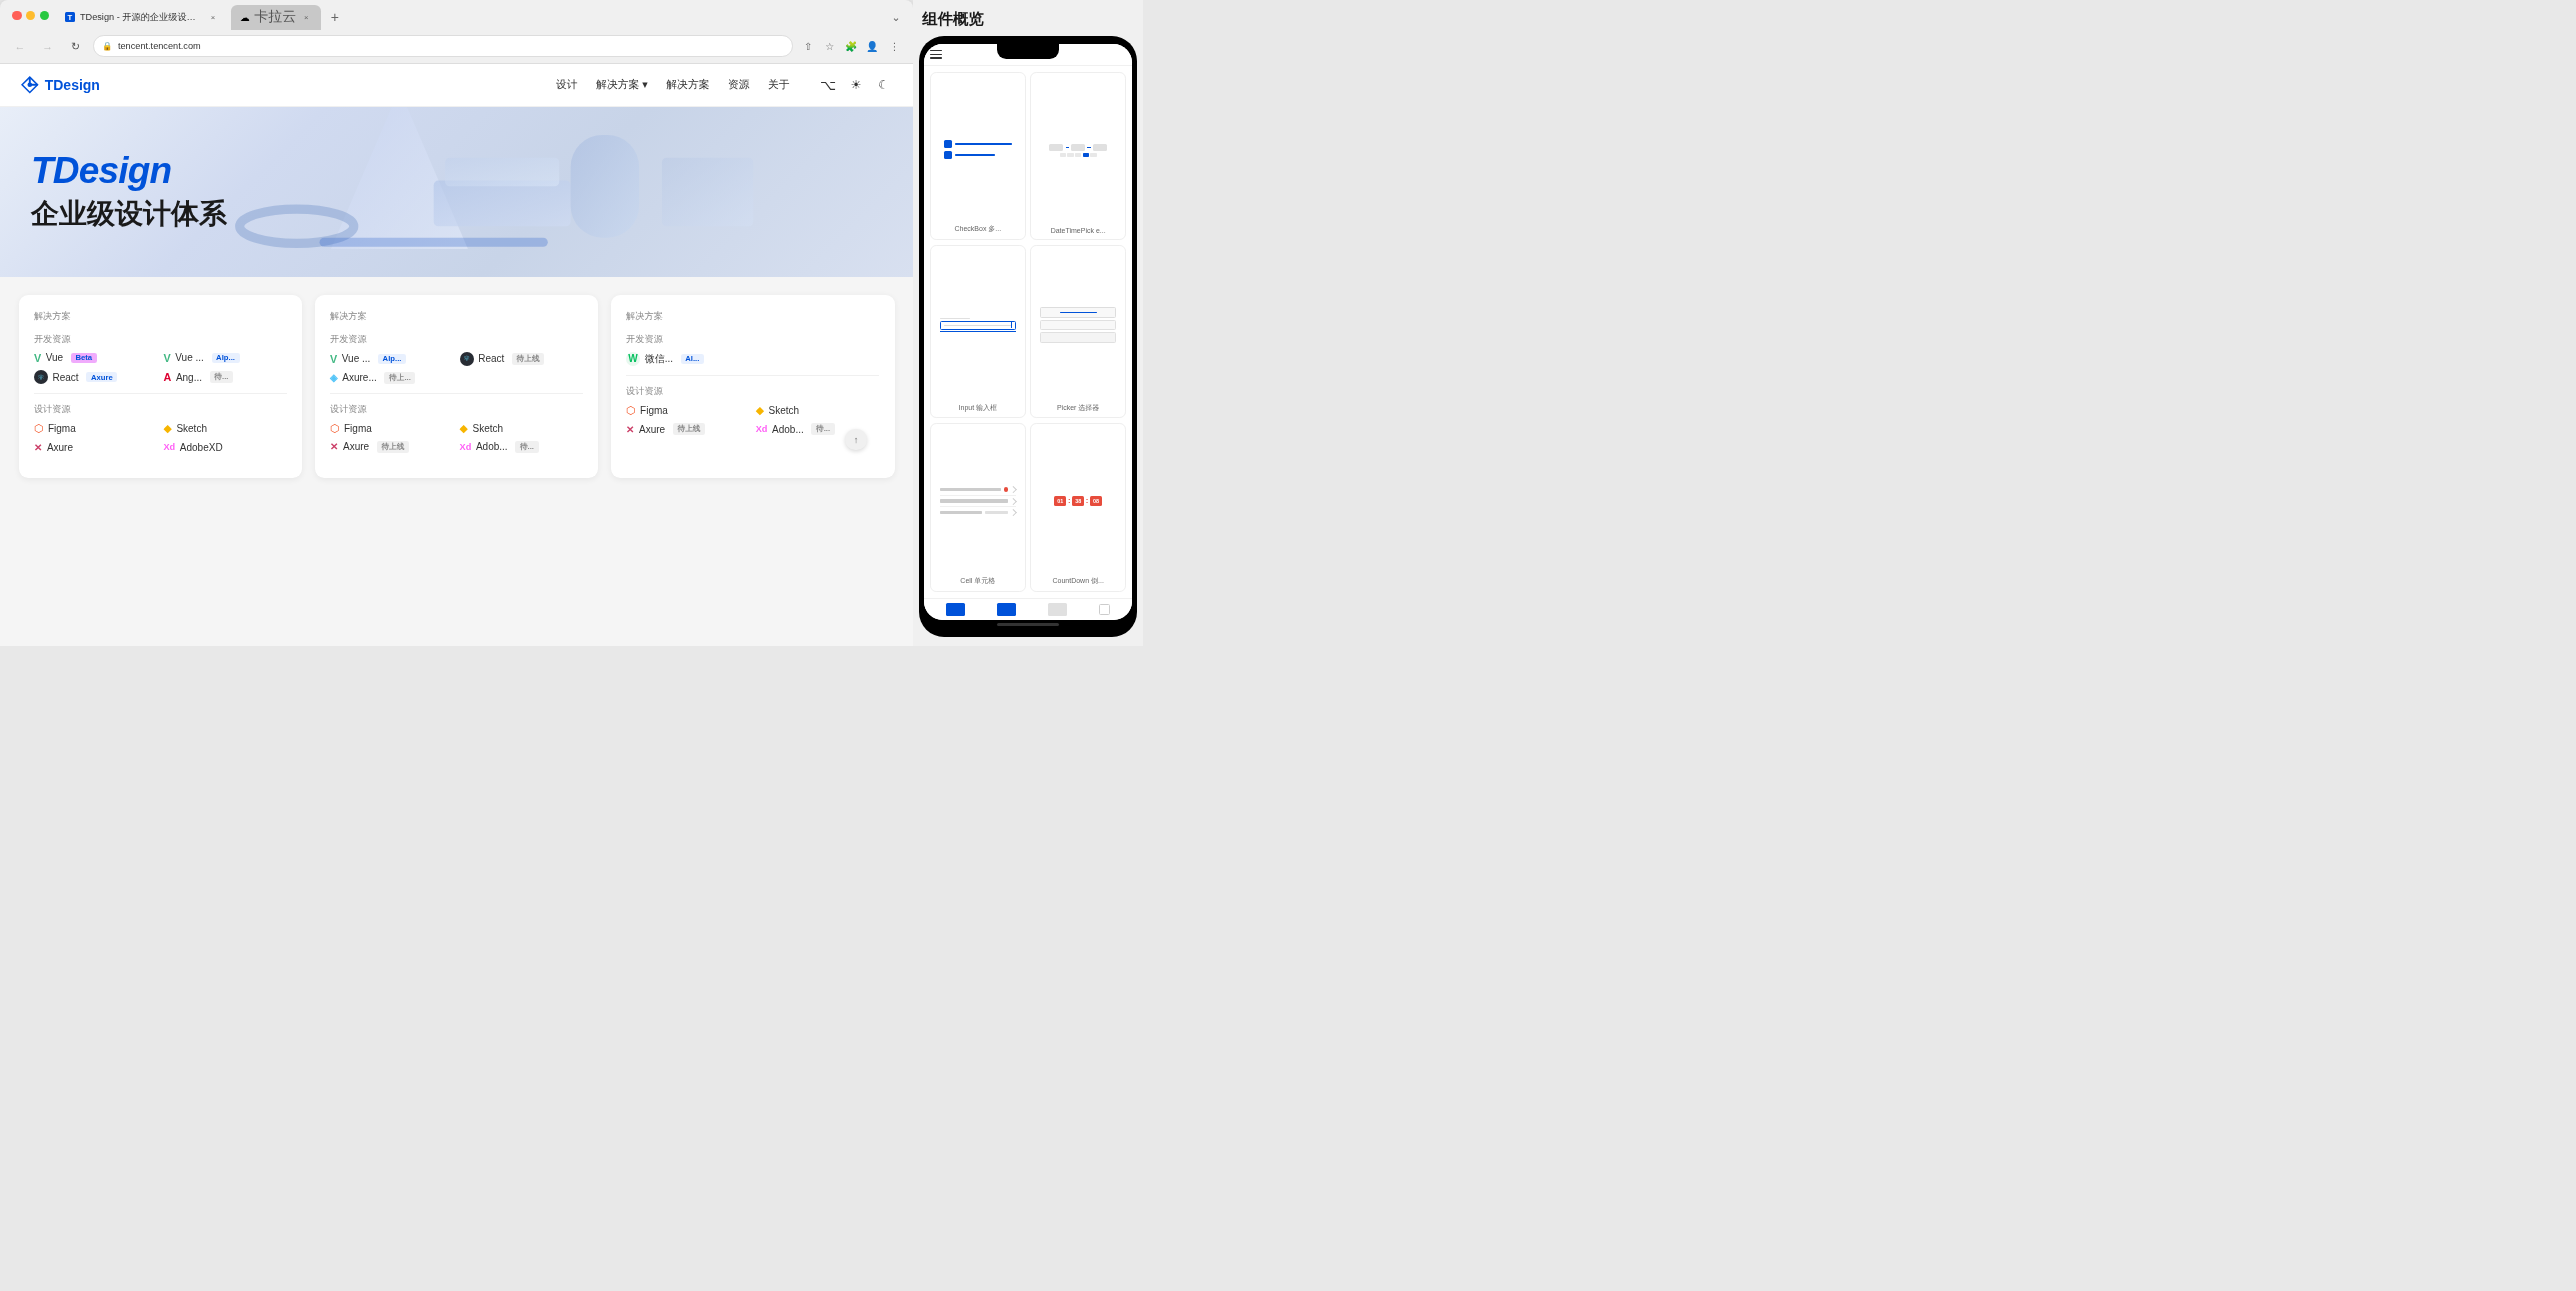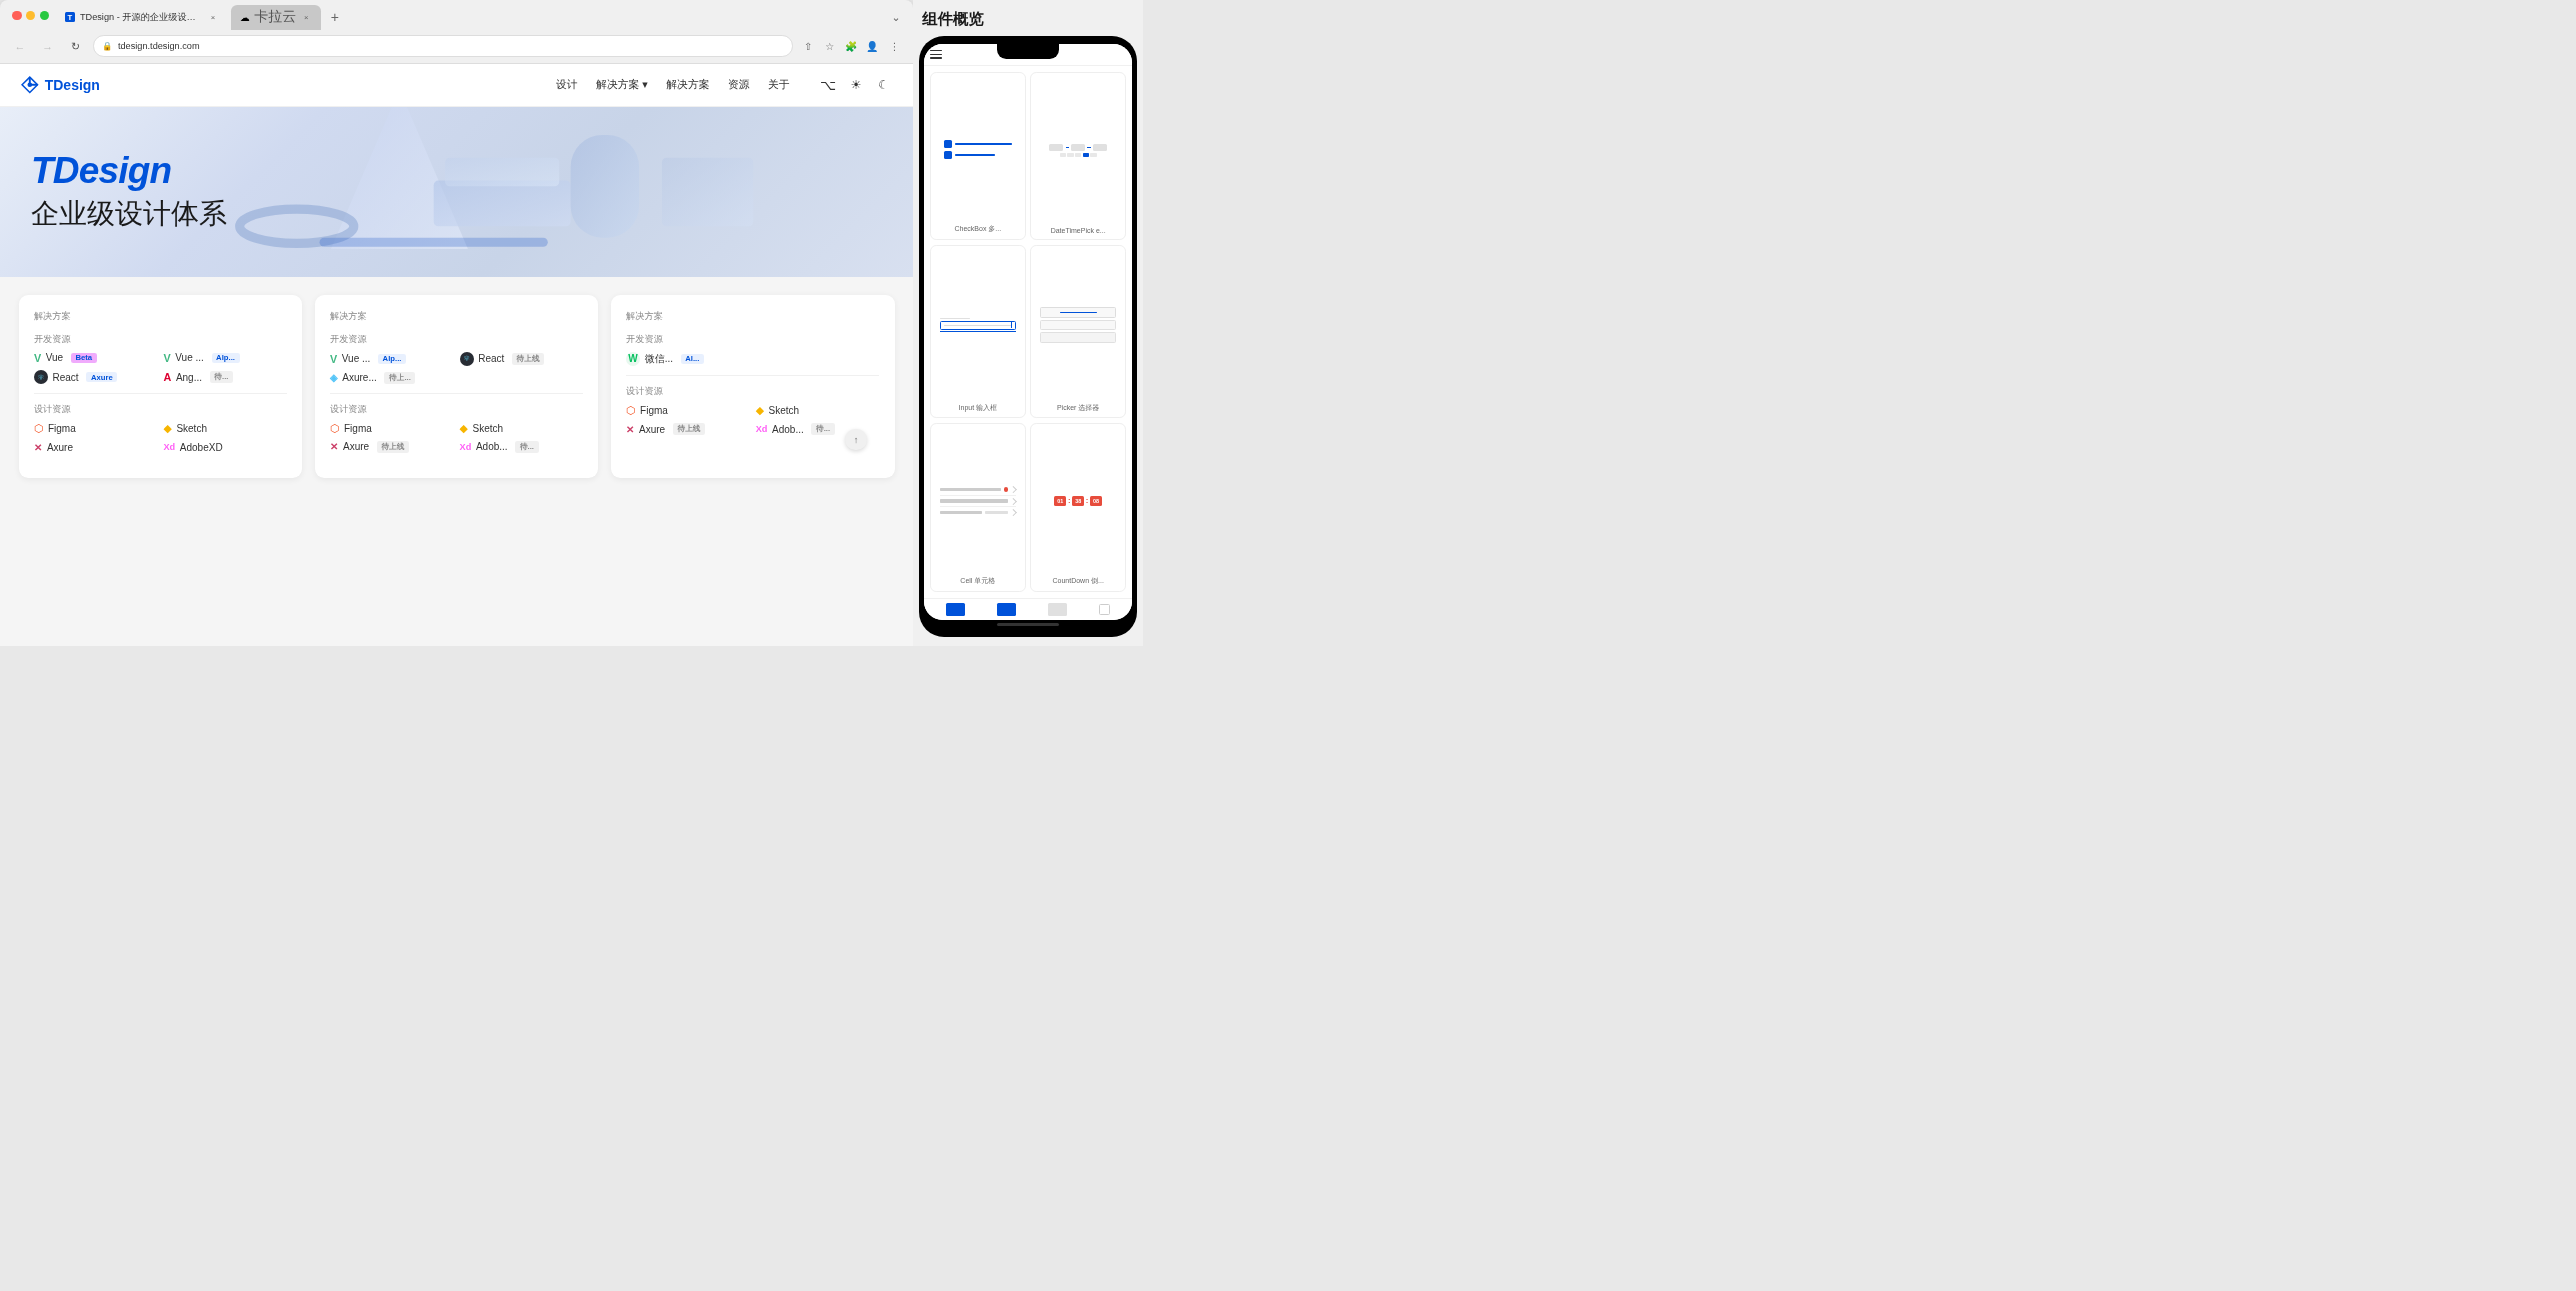--- a/index.html
+++ b/index.html
@@ -41,21 +41,21 @@
     .logo-text { font-size: 14px; font-weight: bold; color: #0052d9; }
     .nav-menu { display: flex; align-items: center; gap: 18.5px; margin-left: auto; }
     .nav-item { font-size: 10.8px; color: #333; cursor: pointer; display: flex; align-items: center; gap: 3.1px; }
     .nav-actions { display: flex; align-items: center; gap: 6.2px; margin-left: 12.3px; }
     .nav-action-btn { width: 21.6px; height: 21.6px; display: flex; align-items: center; justify-content: center; font-size: 12.3px; color: #333; cursor: pointer; }
 
     
     .hero { height: 170px; background: linear-gradient(135deg, #e8eef8 0%, #d0daf0 30%, #c8d4e8 60%, #d8e0f0 100%); position: relative; overflow: hidden; flex-shrink: 0; display: flex; align-items: center; padding: 0 31px; }
     .hero-text { z-index: 2; }
     .hero-title { font-size: 37px; font-weight: 900; color: #0052d9; font-style: italic; letter-spacing: -0.8px; }
-    .hero-subtitle { font-size: 28px; font-weight: 400; color: #1a1a1a; margin-top: 3.1px; }
+    .hero-subtitle { font-size: 28px; font-weight: 700; color: #1a1a1a; margin-top: 3.1px; }
 
     
     .content { flex: 1; padding: 18.5px; background: #f5f5f5; overflow: hidden; }
     .cards-grid { display: grid; grid-template-columns: repeat(3, 1fr); gap: 12.3px; }
     .solution-card { background: white; border-radius: 9.2px; padding: 15.4px; box-shadow: 0 1.5px 6.2px rgba(0,0,0,0.06); }
     .card-label { font-size: 9.2px; color: #888; margin-bottom: 3.1px; }
     .card-title { font-size: 25px; font-weight: 800; color: #1a1a1a; margin-bottom: 9.2px; display: flex; align-items: flex-start; justify-content: space-between; }
     .card-icon { width: 62px; height: 62px; display: flex; align-items: center; justify-content: center; }
     .card-section-label { font-size: 9.2px; color: #888; margin: 9.2px 0 6.2px; }
     .card-resources { display: grid; grid-template-columns: 1fr 1fr; gap: 6.2px; }
@@ -144,21 +144,21 @@
     </div>
     <div style="width:15.4px;display:flex;align-items:center;justify-content:center;color:#666;font-size:10.8px;cursor:pointer;margin-right:3.1px;">⌄</div>
   </div>
 
   <div class="address-bar">
     <div class="nav-btn disabled">←</div>
     <div class="nav-btn disabled">→</div>
     <div class="nav-btn">↻</div>
     <div class="url-bar">
       <span class="url-lock">🔒</span>
-      <span class="url-text">tdesign.tdesign.com</span>
+      <span class="url-text">tencent.tencent.com</span>
     </div>
     <div class="browser-actions">
       <div class="browser-action-btn">⇧</div>
       <div class="browser-action-btn">☆</div>
       <div class="browser-action-btn">🧩</div>
       <div class="browser-action-btn">👤</div>
       <div class="browser-action-btn">⋮</div>
     </div>
   </div>
 

